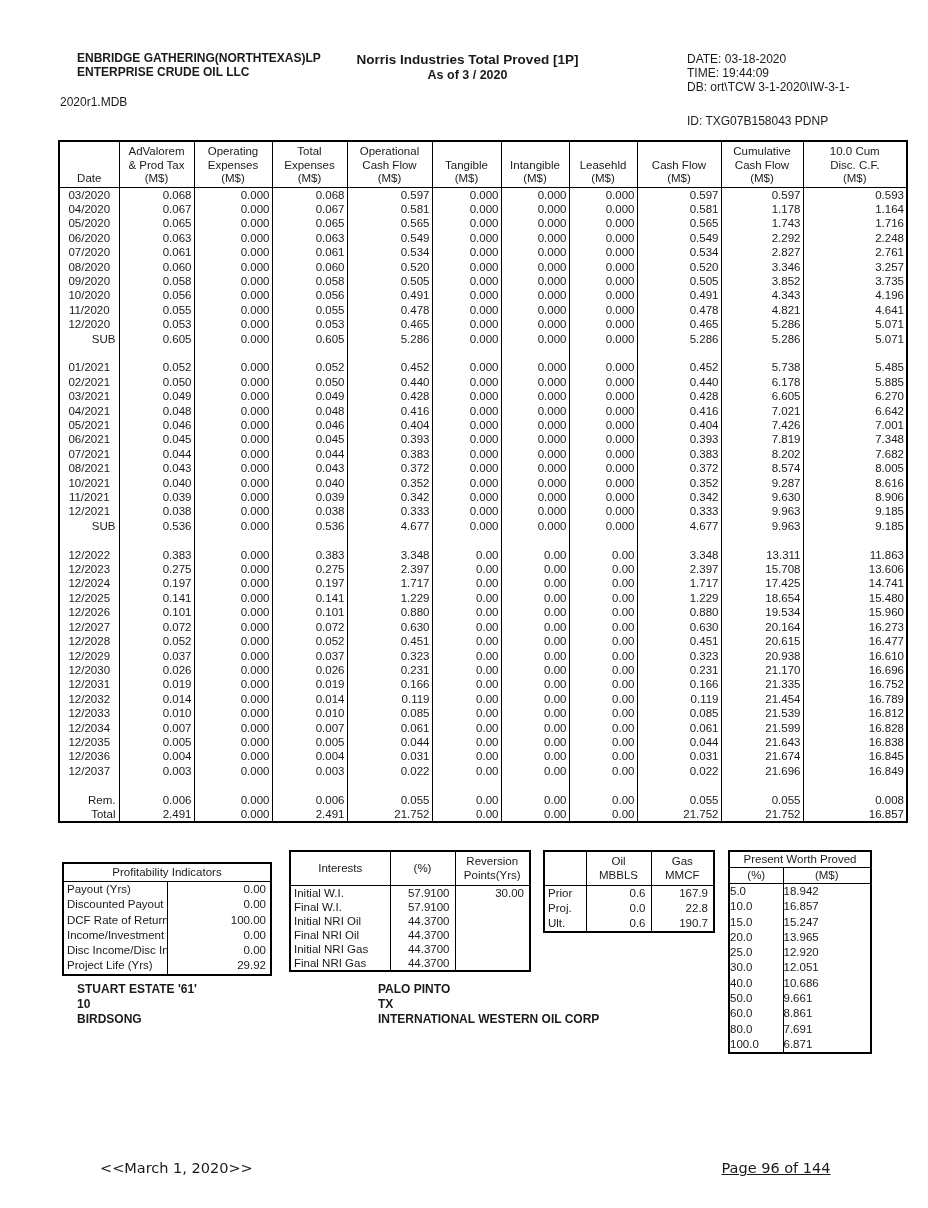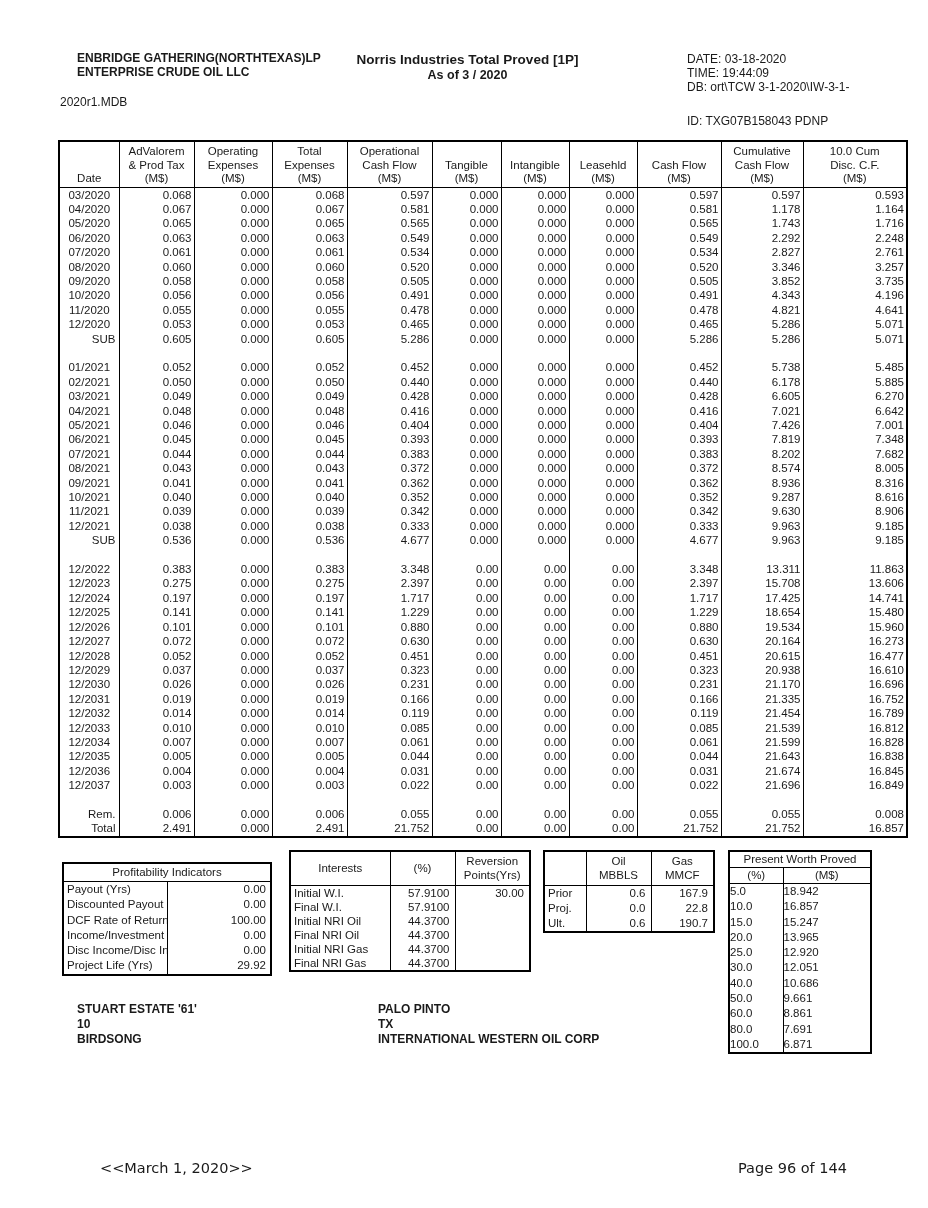--- a/index.html
+++ b/index.html
@@ -63,28 +63,28 @@
 
   .pwp { left:728px; top:850px; width:142px; }
   .pwp .title th { height:16px; line-height:15px; text-align:center; border-bottom:1px solid #000; }
   .pwp .cols th { height:16px; line-height:15px; text-align:center; border-bottom:1px solid #000; }
   .pwp .cols th + th, .pwp td + td { border-left:1px solid #000; }
   .pwp td { height:15.3px; line-height:15.3px; text-align:left; }
   .pwp td.pct { padding-right:12px; }
   .pwp td.ms { padding-right:5px; }
 
   
-  .prop { font-size:12px; font-weight:bold; line-height:15.2px; top:982px;margin-top:20px; }
+  .prop { font-size:12px; font-weight:bold; line-height:15.2px; top:982px; }
   .prop-left { left:77px; }
   .prop-right { left:378px; }
 
   
   .footer-left  { left:100px; top:1160px; font-family:"DejaVu Sans", sans-serif; font-size:14.5px; }
-  .footer-right { left:705px; top:1160px; width:142px; text-align:right;
-                  font-family:"DejaVu Sans", sans-serif; font-size:14.5px; }
+  .footer-right { left:705px; top:1160px; width:142px; text-align:center;
+                  font-family:"DejaVu Sans", sans-serif; font-size:14.5px;text-decoration:underline; }
 </style>
 </head>
 <body>
 
 <div class="abs hdr-left">
   <div>ENBRIDGE GATHERING(NORTHTEXAS)LP</div>
   <div>ENTERPRISE CRUDE OIL LLC</div>
 </div>
 <div class="mdb">2020r1.MDB</div>
 
@@ -422,33 +422,20 @@
         <td class="num">0.043</td>
         <td class="num">0.372</td>
         <td class="num">0.000</td>
         <td class="num">0.000</td>
         <td class="num">0.000</td>
         <td class="num">0.372</td>
         <td class="num">8.574</td>
         <td class="num">8.005</td>
       </tr>
       <tr>
-        <td class="date">09/2021</td>
-        <td class="num">0.041</td>
-        <td class="num">0.000</td>
-        <td class="num">0.041</td>
-        <td class="num">0.362</td>
-        <td class="num">0.000</td>
-        <td class="num">0.000</td>
-        <td class="num">0.000</td>
-        <td class="num">0.362</td>
-        <td class="num">8.936</td>
-        <td class="num">8.316</td>
-      </tr>
-      <tr>
         <td class="date">10/2021</td>
         <td class="num">0.040</td>
         <td class="num">0.000</td>
         <td class="num">0.040</td>
         <td class="num">0.352</td>
         <td class="num">0.000</td>
         <td class="num">0.000</td>
         <td class="num">0.000</td>
         <td class="num">0.352</td>
         <td class="num">9.287</td>

